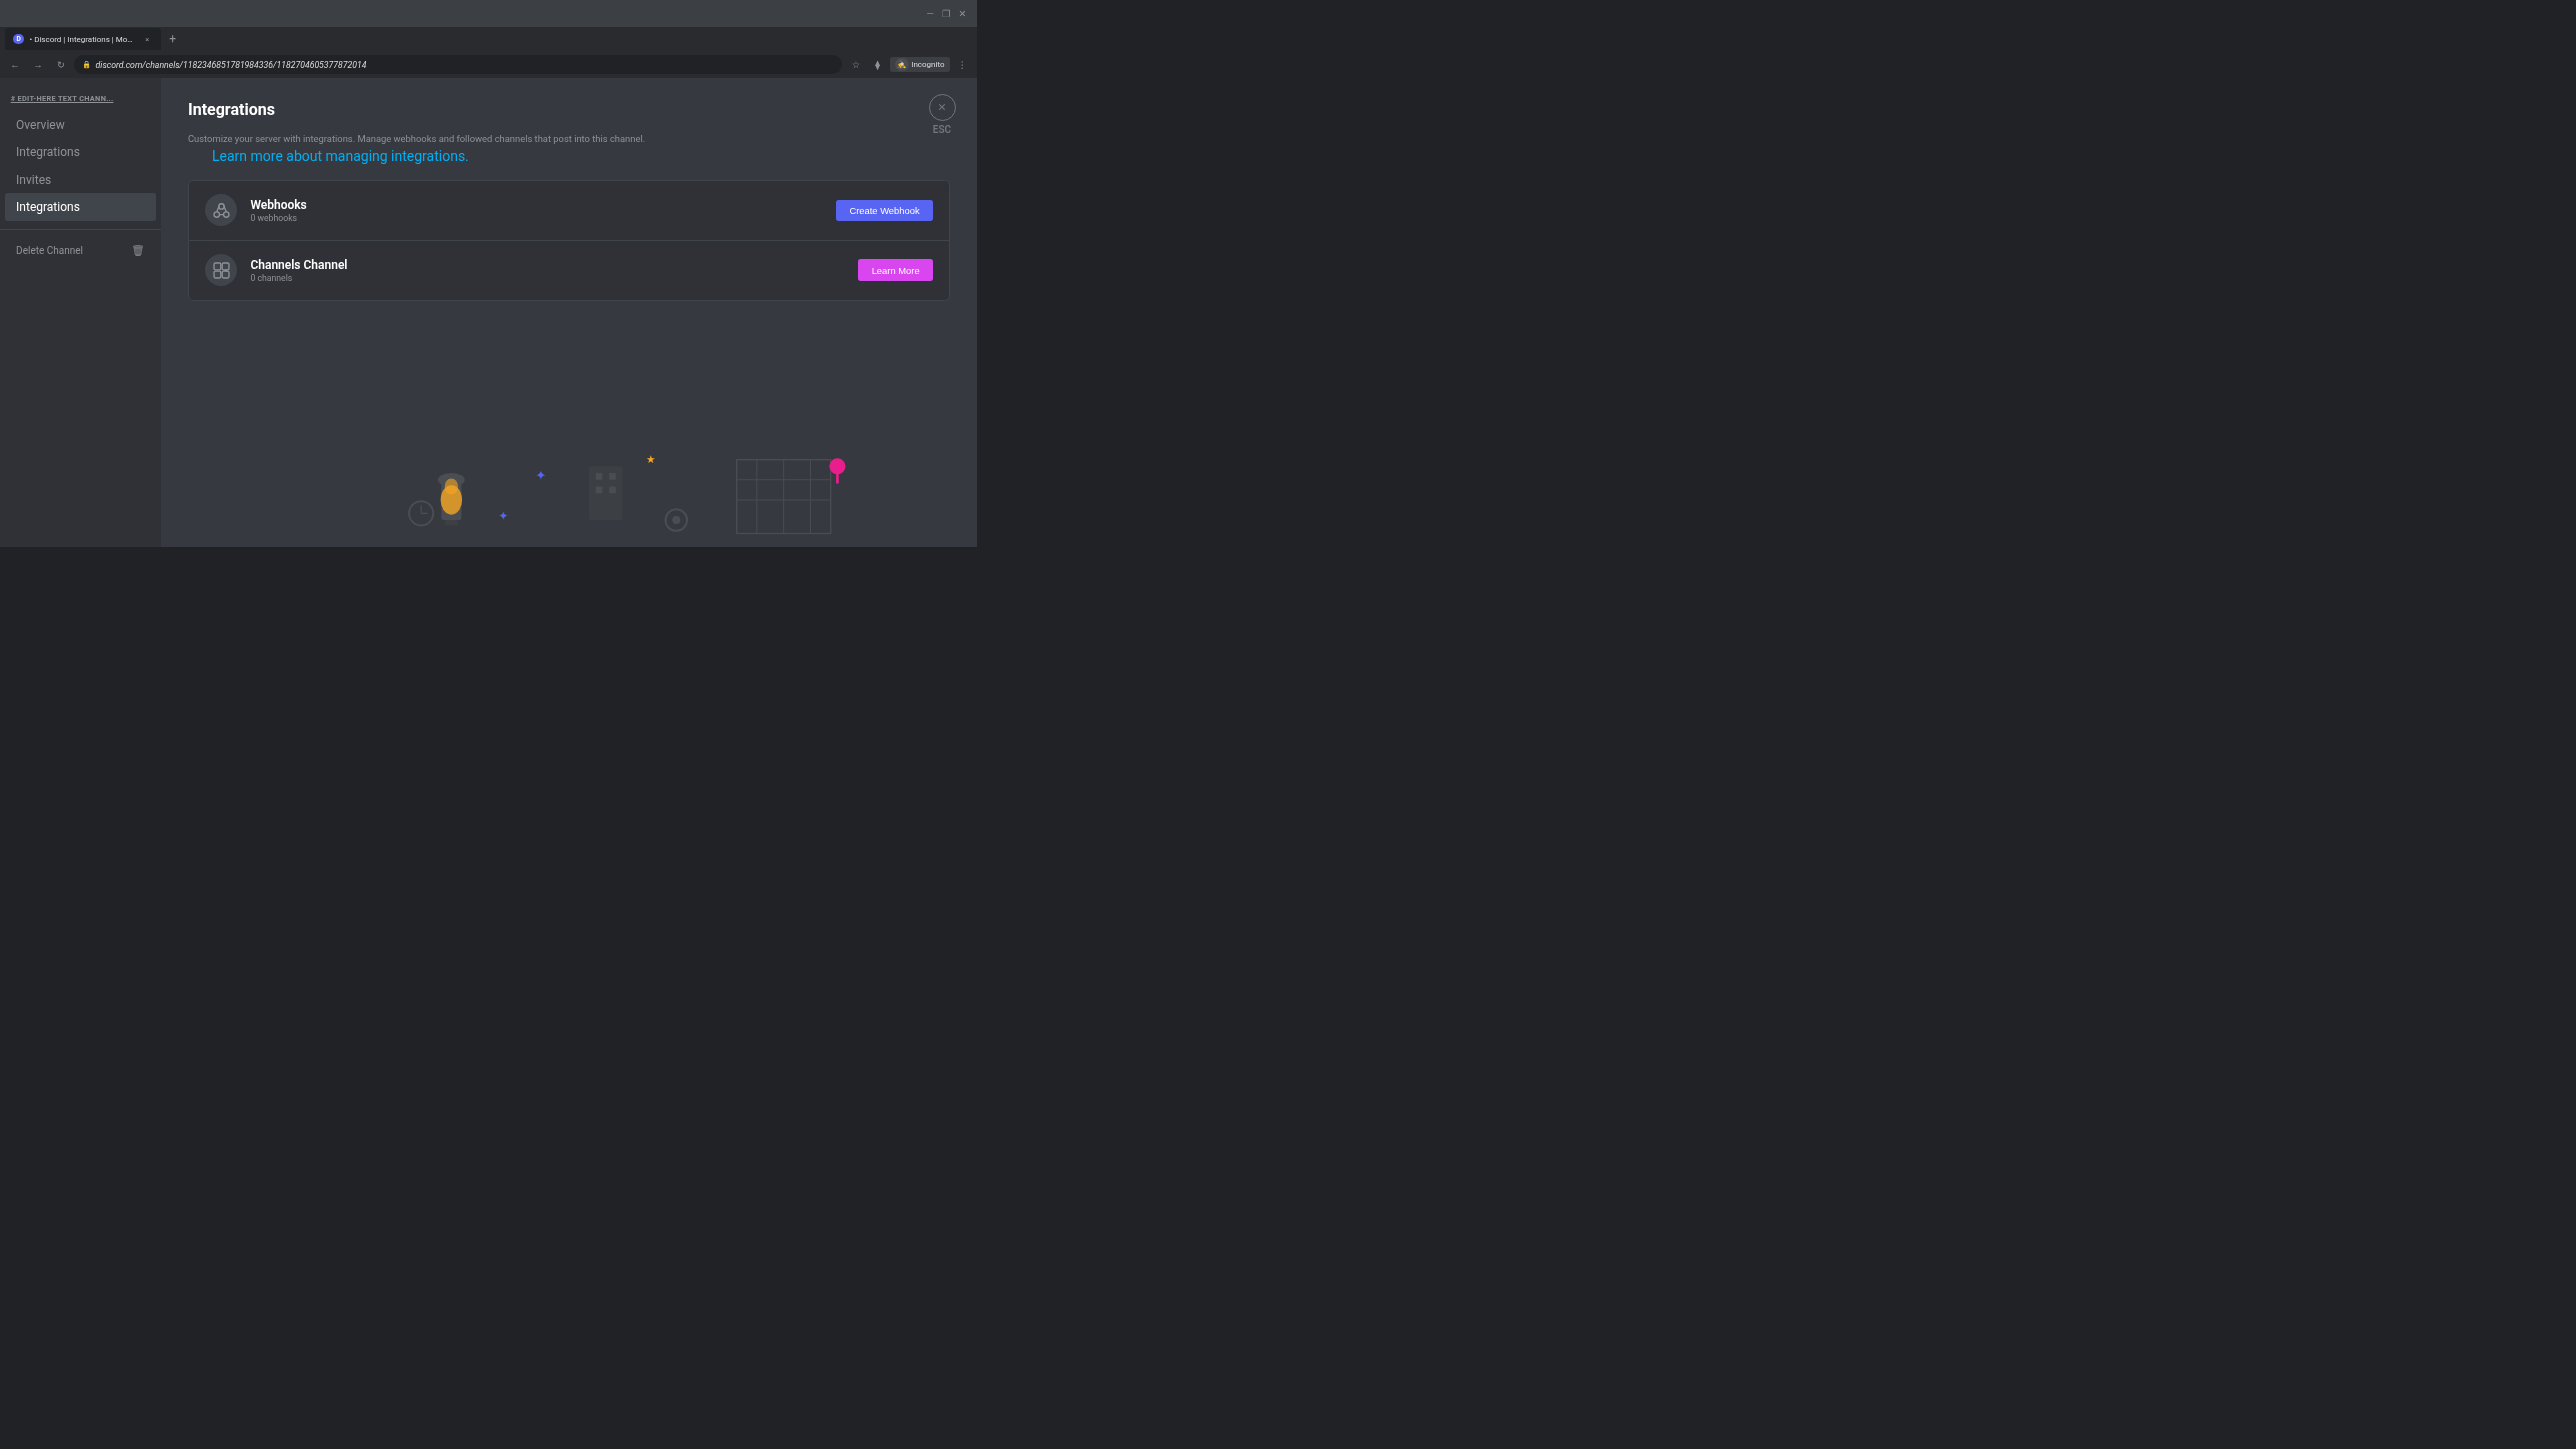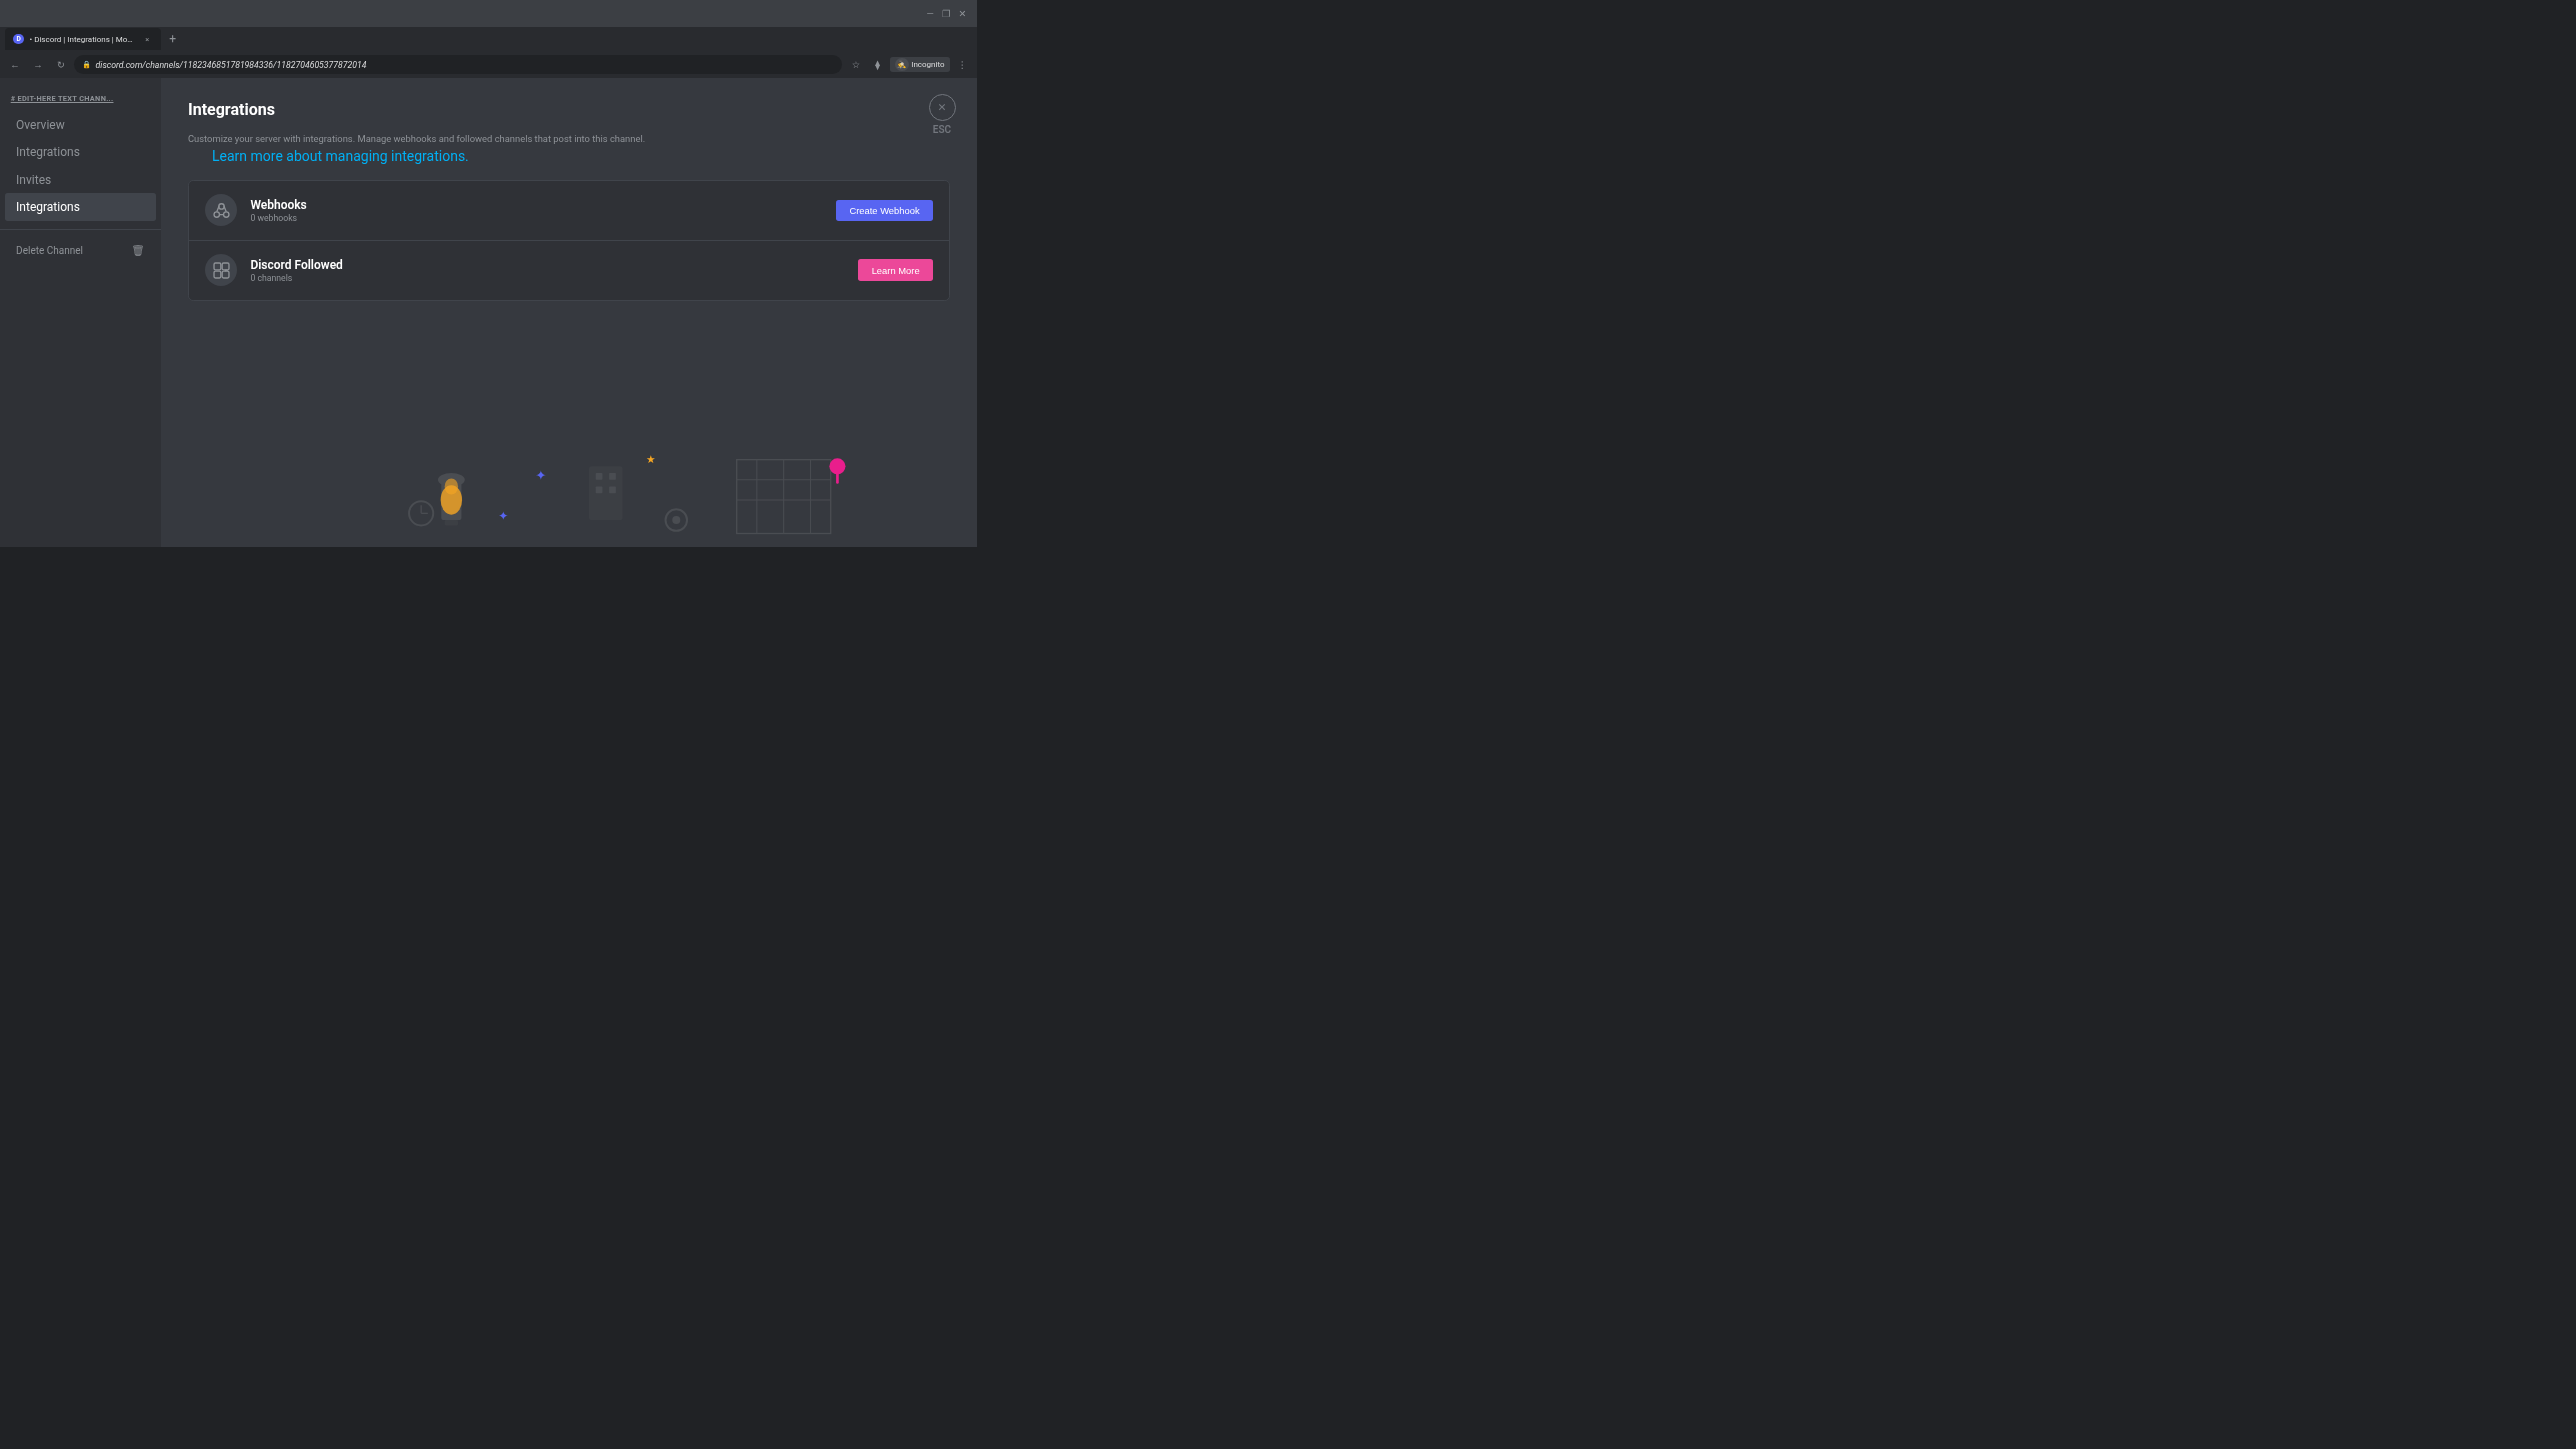--- a/index.html
+++ b/index.html
@@ -368,21 +368,21 @@
       cursor: pointer;
       border: none;
       color: white;
     }
 
     .btn-create-webhook {
       background: #5865f2;
     }
 
     .btn-learn-more {
-      background: #ec4899;
+      background: #d946ef;
     }
 
     
     .illustration-area {
       position: absolute;
       bottom: 0;
       left: 134px;
       right: 0;
       height: 134px;
       display: flex;
@@ -530,21 +530,21 @@
           <svg width="19" height="19" viewBox="0 0 28 28" fill="none" xmlns="http://www.w3.org/2000/svg">
             <rect x="3" y="3" width="10" height="10" rx="2" stroke="#8e9297" stroke-width="2" fill="none"></rect>
             <rect x="15" y="3" width="10" height="10" rx="2" stroke="#8e9297" stroke-width="2" fill="none"></rect>
             <rect x="3" y="15" width="10" height="10" rx="2" stroke="#8e9297" stroke-width="2" fill="none"></rect>
             <rect x="15" y="15" width="10" height="10" rx="2" stroke="#8e9297" stroke-width="2" fill="none"></rect>
             <line x1="19" y1="15" x2="21" y2="13" stroke="#8e9297" stroke-width="2"></line>
             <line x1="21" y1="13" x2="23" y2="15" stroke="#8e9297" stroke-width="2"></line>
           </svg>
         </div>
         <div class="integration-info">
-          <div class="integration-title">Discord Followed</div>
+          <div class="integration-title">Channels Channel</div>
           <div class="integration-subtitle">0 channels</div>
         </div>
         <button class="integration-action-btn btn-learn-more">Learn More</button>
       </div>
 
     </div>
 
     
     <div class="illustration-area">
       <svg class="illustration-svg" viewBox="0 0 700 180" xmlns="http://www.w3.org/2000/svg" style="font-size:16px">

